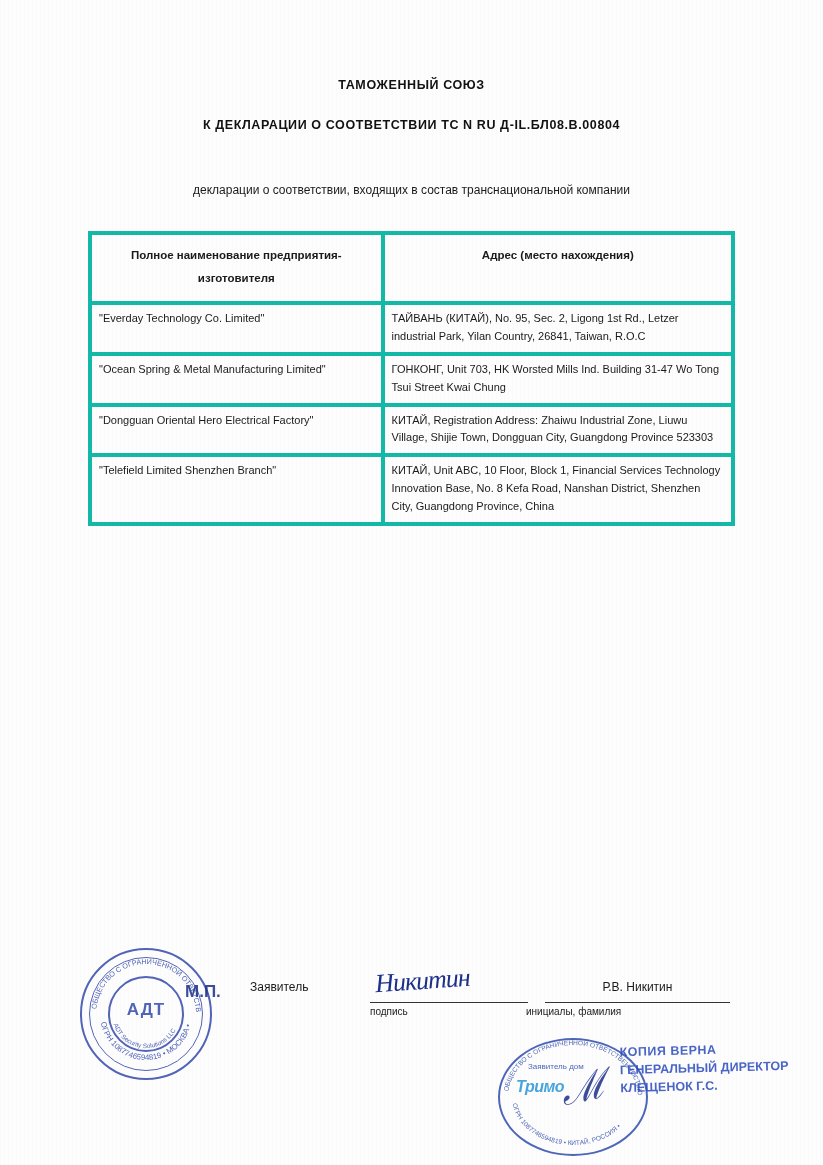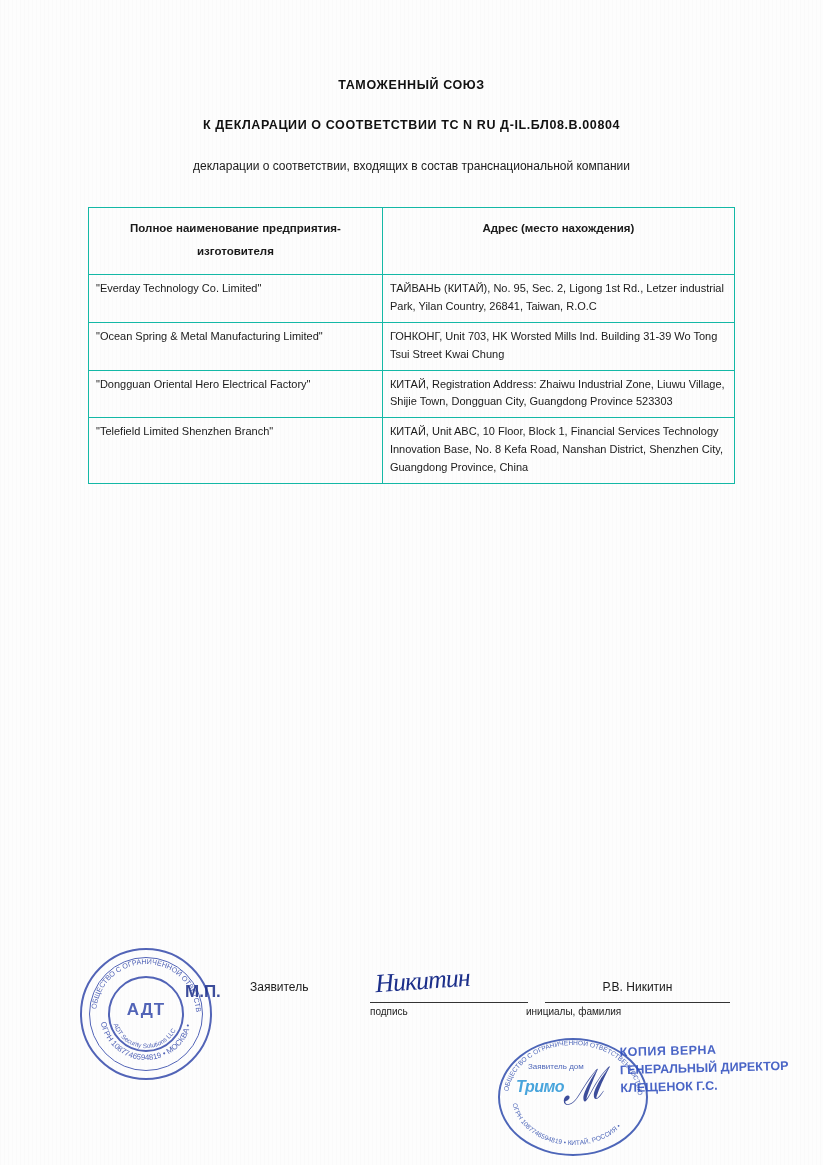--- a/index.html
+++ b/index.html
@@ -37,36 +37,36 @@
     text-align: center;
     margin-top: 78px;
   }
   .title-line {
     font-size: 12.5px;
     font-weight: bold;
     letter-spacing: 0.6px;
     margin-bottom: 26px;
     color: #111;
   }
-  .title-line.t3 { margin-bottom: 20px; text-align: center; }
+  .title-line.t3 { margin-bottom: 44px; text-align: center; }
   .intro {
     text-align: center;
     font-size: 12px;
     line-height: 2.45;
     color: #1a1a1a;
     margin: 0 6px 26px 6px;
   }
   table.reg {
     width: 100%;
     border-collapse: collapse;
     table-layout: fixed;
     margin-top: 6px;
   }
   table.reg th, table.reg td {
-    border: 1px solid #14b8a6;
+    border: 4px solid #14b8a6;
     vertical-align: top;
     padding: 5px 7px 6px 7px;
     font-size: 11px;
     line-height: 1.62;
   }
   table.reg th {
     text-align: center;
     font-weight: bold;
     font-size: 11.5px;
     padding: 9px 8px 11px 8px;
@@ -270,21 +270,21 @@
           <th>Адрес (место нахождения)</th>
         </tr>
       </thead>
       <tbody>
         <tr>
           <td class="name">"Everday Technology Co. Limited"</td>
           <td class="addr">ТАЙВАНЬ (КИТАЙ), No. 95, Sec. 2, Ligong 1st Rd., Letzer industrial Park, Yilan Country, 26841, Taiwan, R.O.C</td>
         </tr>
         <tr>
           <td class="name">"Ocean Spring &amp; Metal Manufacturing Limited"</td>
-          <td class="addr">ГОНКОНГ, Unit 703, HK Worsted Mills Ind. Building 31-39 Wo Tong Tsui Street Kwai Chung</td>
+          <td class="addr">ГОНКОНГ, Unit 703, HK Worsted Mills Ind. Building 31-47 Wo Tong Tsui Street Kwai Chung</td>
         </tr>
         <tr>
           <td class="name">"Dongguan Oriental Hero Electrical Factory"</td>
           <td class="addr">КИТАЙ, Registration Address: Zhaiwu Industrial Zone, Liuwu Village, Shijie Town, Dongguan City, Guangdong Province 523303</td>
         </tr>
         <tr>
           <td class="name">"Telefield Limited Shenzhen Branch"</td>
           <td class="addr">КИТАЙ, Unit ABC, 10 Floor, Block 1, Financial Services Technology Innovation Base, No. 8 Kefa Road, Nanshan District, Shenzhen City, Guangdong Province, China</td>
         </tr>
       </tbody>

